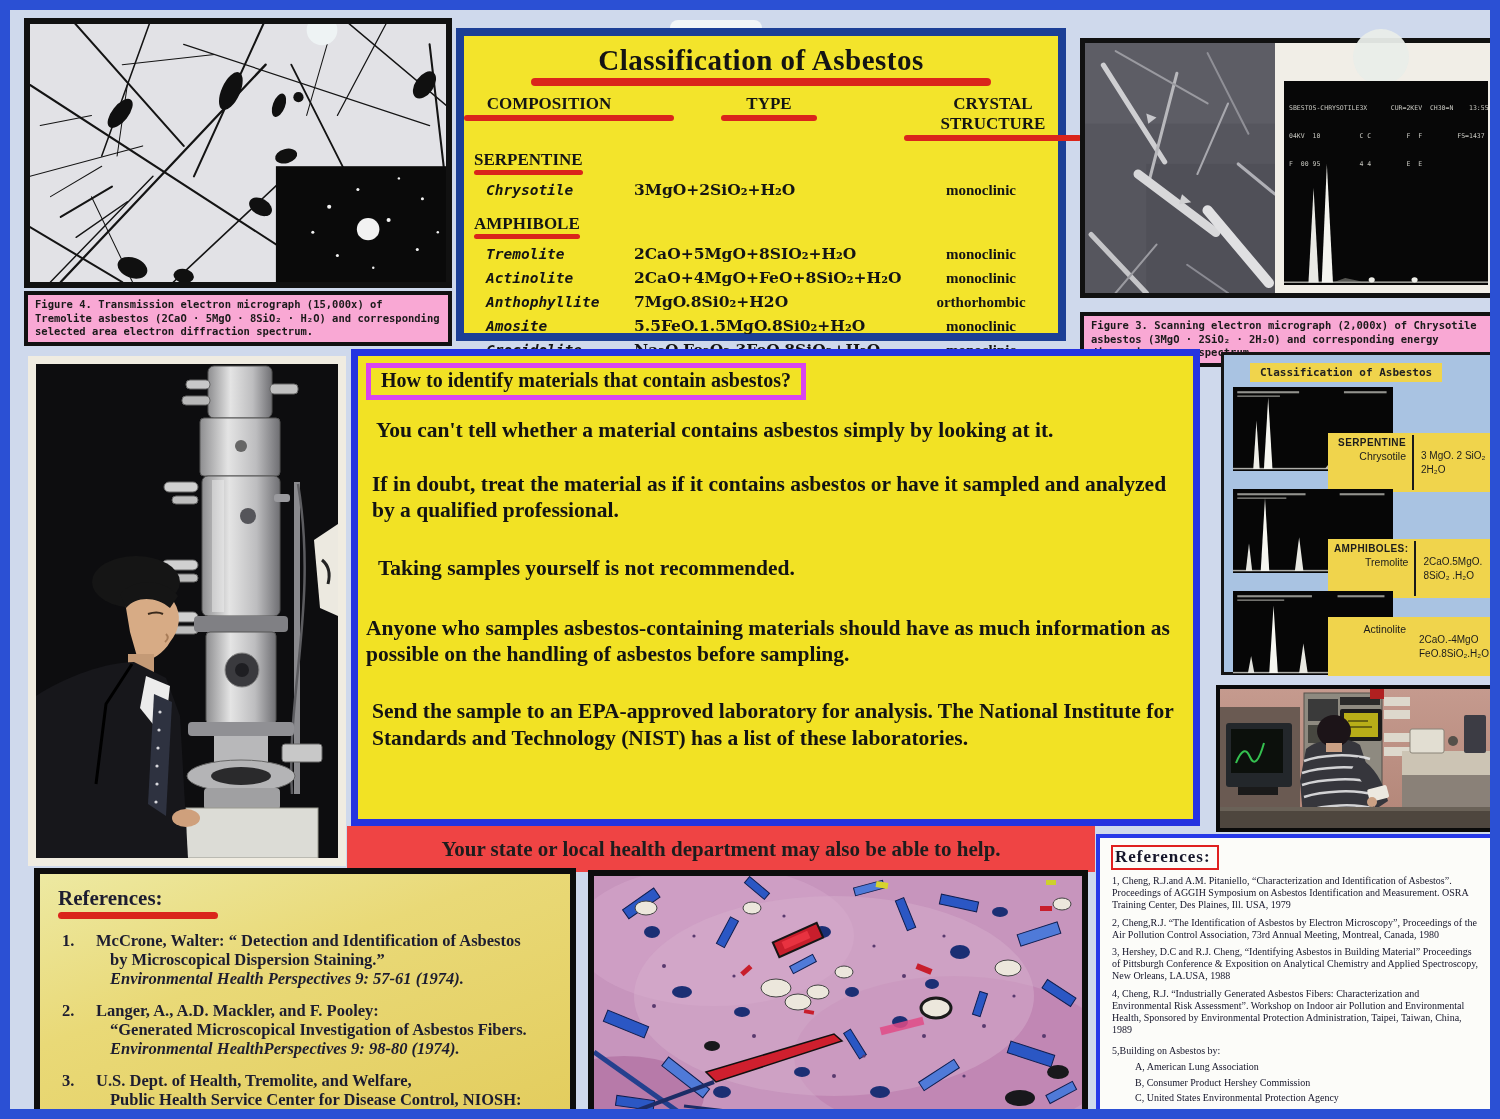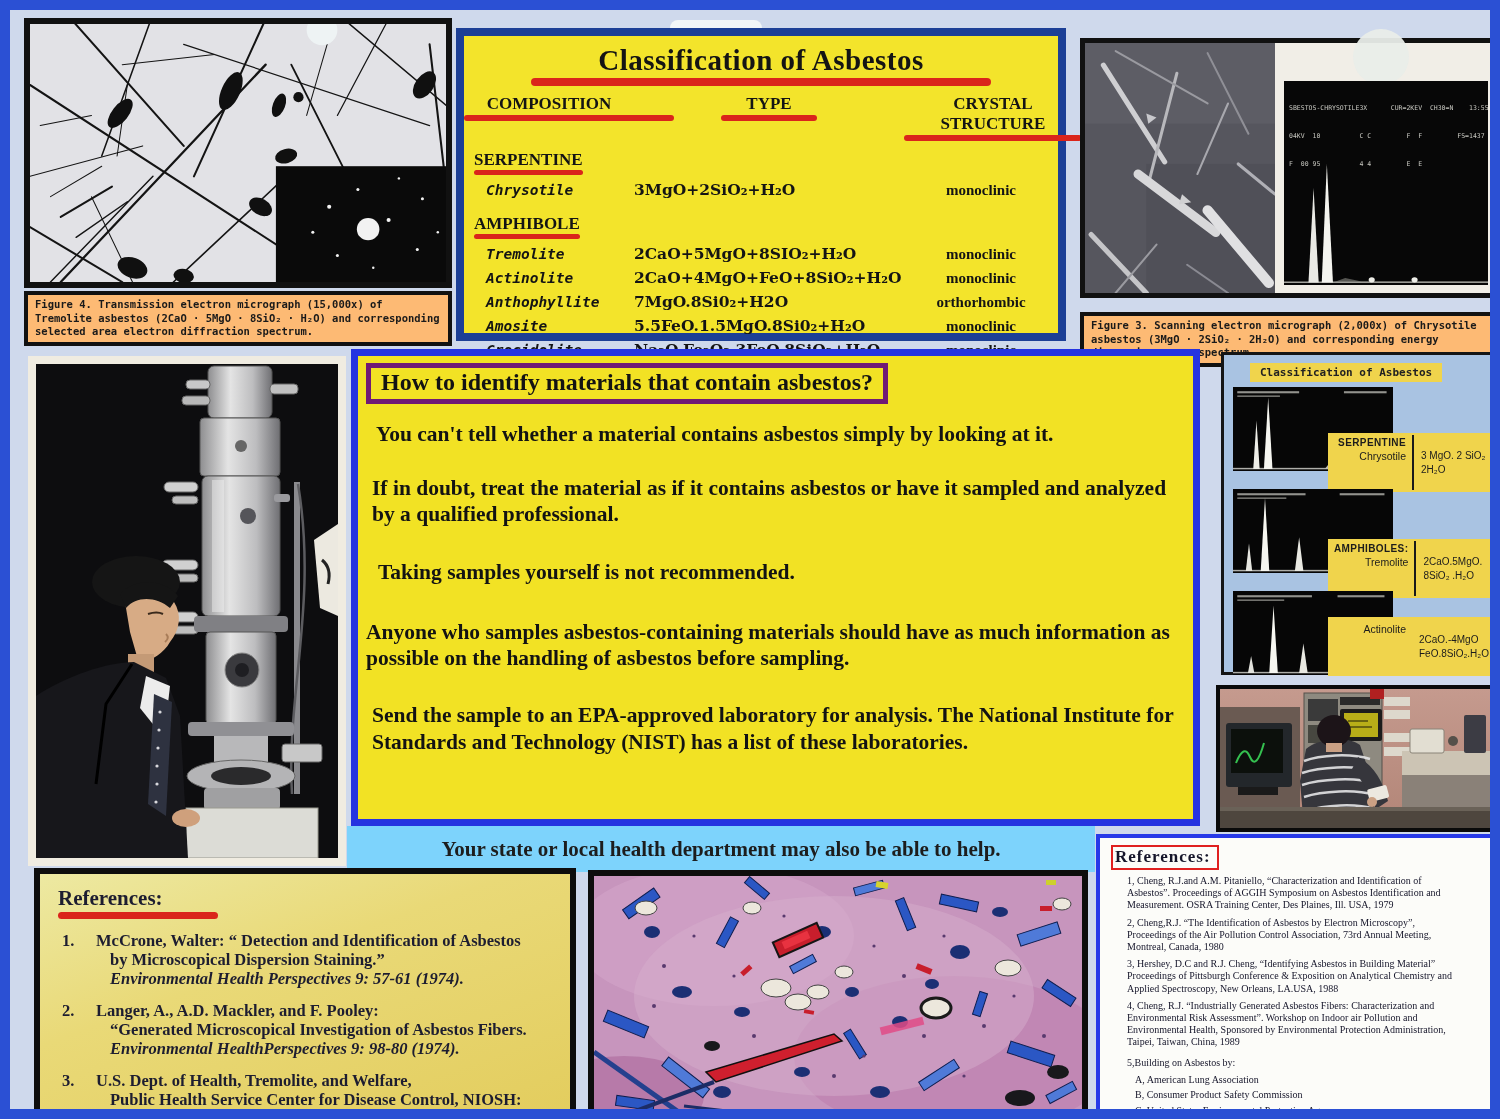--- a/index.html
+++ b/index.html
@@ -1,19 +1,19 @@
 <!DOCTYPE html>
 <html><head>
 <meta charset="utf-8">
 <style>
   html,body{margin:0;padding:0;background:#9fb4d8;}
   .poster{position:relative;width:1500px;height:1119px;background:#cfd9ec;border:10px solid #2b50d4;box-sizing:border-box;overflow:hidden;font-family:"Liberation Serif",serif;}
   .abs{position:absolute;}
   
-  .caption-box{background:#fdba74;border:4px solid #111;padding:3px 7px;font-family:"DejaVu Sans Mono",monospace;font-size:10.5px;line-height:1.3;color:#1a1a1a;font-weight:bold;}
+  .caption-box{background:#f9a8d4;border:4px solid #111;padding:3px 7px;font-family:"DejaVu Sans Mono",monospace;font-size:10.5px;line-height:1.3;color:#1a1a1a;font-weight:bold;}
   
   .fig4{left:14px;top:8px;width:428px;}
   .fig4-img{border:6px solid #111;background:#e2e2e6;height:258px;box-sizing:content-box;}
   .fig4-img svg{display:block;width:100%;height:100%;}
   .fig4 .caption-box{margin-top:3px;}
   
   .classif{left:446px;top:18px;width:610px;height:313px;background:#f3e42b;border:8px solid #1c3f96;box-sizing:border-box;color:#141414;}
   .classif h1{margin:8px 0 0;text-align:center;font-size:29px;font-weight:bold;letter-spacing:.5px;}
   .redbar{height:8px;background:#da251b;border-radius:4px;}
   .classif .title-bar{width:460px;margin:1px auto 8px;}
@@ -35,29 +35,29 @@
   .edx-black{position:absolute;left:9px;top:38px;right:7px;bottom:8px;background:#070707;overflow:hidden;}
   .edx-lines{position:absolute;left:5px;top:4px;right:3px;color:#dcdcd4;font-family:"DejaVu Sans Mono",monospace;font-size:6.5px;line-height:1.45;white-space:pre;opacity:.9;}
   .edx-black svg{position:absolute;left:0;bottom:0;width:100%;height:130px;}
   .tape-circle{position:absolute;border-radius:50%;background:#e9ede9;opacity:.95;}
   .fig3 .caption-box{margin-top:14px;}
   
   .scope{left:18px;top:346px;width:318px;height:510px;background:#f0ece1;padding:8px;box-sizing:border-box;}
   .scope svg{display:block;width:100%;height:100%;background:#0d0d0f;}
   
   .howto{left:341px;top:339px;width:849px;height:477px;background:#f2e224;border:7px solid #2533e0;box-sizing:border-box;color:#131313;}
-  .howto-title{margin:7px 24px 0 8px;border:5px solid #701a75;padding:1px 10px 3px;font-size:24px;font-weight:bold;width:fit-content;}
+  .howto-title{margin:7px 24px 0 8px;border:5px solid #d946ef;padding:1px 10px 3px;font-size:20px;font-weight:bold;width:fit-content;}
   .howto p{font-size:21.5px;font-weight:bold;line-height:1.24;margin:0;padding:0 14px;}
   .p1{margin-top:17px !important;padding-left:18px !important;}
   .p2{margin-top:27px !important;}
   .p3{margin-top:31px !important;padding-left:20px !important;}
   .p4{margin-top:33px !important;padding-left:8px !important;}
   .p5{margin-top:30px !important;}
   
-  .orange-strip{left:337px;top:816px;width:748px;height:46px;background:#7dd3fc;display:flex;align-items:center;justify-content:center;font-size:21px;font-weight:bold;color:#1d1d1d;}
+  .orange-strip{left:337px;top:816px;width:748px;height:46px;background:#ef4444;display:flex;align-items:center;justify-content:center;font-size:21px;font-weight:bold;color:#1d1d1d;}
   
   .specpanel{left:1211px;top:342px;width:281px;height:323px;background:#a9c3e2;border:3px solid #151515;box-sizing:border-box;}
   .specpanel-title{position:absolute;left:26px;top:8px;background:#f0d44c;color:#222;padding:3px 10px;font-family:"DejaVu Sans Mono",monospace;font-size:11px;font-weight:bold;}
   .specblock{position:absolute;left:9px;width:160px;height:84px;background:#060606;}
   .specblock svg{display:block;width:100%;height:100%;}
   .speclabel{position:absolute;display:flex;background:#f0d44c;color:#1c1c1c;align-items:stretch;}
   .speclabel .names{padding:4px 6px;text-align:right;min-width:72px;}
   .speclabel .grp{font-family:"Liberation Sans",sans-serif;font-size:10px;font-weight:bold;letter-spacing:.4px;}
   .speclabel .nm{font-family:"Liberation Sans",sans-serif;font-size:10.5px;margin-top:2px;}
   .speclabel .div{width:2px;background:#1a1a1a;margin:2px 0;}
@@ -72,21 +72,21 @@
   .refL-item{display:flex;margin-top:13px;font-size:16.5px;font-weight:bold;line-height:1.15;}
   .refL-num{width:34px;flex:none;padding-left:4px;}
   .refL-body .ind{padding-left:14px;}
   .refL-body .ital{font-style:italic;}
   
   .crystals{left:578px;top:860px;width:500px;height:249px;border:6px solid #0d0d0d;box-sizing:border-box;background:#c795bd;}
   .crystals svg{display:block;width:100%;height:100%;}
   
   .refsR{left:1086px;top:824px;width:400px;height:285px;border:4px solid #2739e8;box-sizing:border-box;background:#fcfcf9;color:#15152a;padding:7px 11px;}
   .refsR h2{margin:0;display:inline-block;border:2px solid #e02020;padding:0 6px 1px 2px;font-size:17px;font-weight:bold;letter-spacing:1px;}
-  .refsR p{font-size:10px;line-height:1.22;margin:5px 16px 0;}
+  .refsR p{font-size:10px;line-height:1.22;margin:5px 1px 0;}
   .refsR .subs{margin:2px 0 0 24px;font-size:10px;line-height:1.55;}
   
   .tape-tab{position:absolute;background:#f2f6f8;border-radius:0 0 22px 22px;}
 </style>
 </head>
 <body>
 
 <div class="poster">
 
   <div class="tape-tab abs" style="left:660px;top:10px;width:92px;height:16px;border-radius:9px;"></div>
@@ -569,18 +569,18 @@
 
   <section class="abs refsR">
     <h2>References:</h2>
     <p>1, Cheng, R.J.and A.M. Pitaniello,  “Characterization and Identification of Asbestos”. Proceedings of AGGIH Symposium on Asbestos Identification and Measurement. OSRA Training Center, Des Plaines, Ill. USA, 1979</p>
     <p>2, Cheng,R.J. “The Identification of Asbestos by Electron Microscopy”, Proceedings of the Air Pollution Control Association, 73rd Annual Meeting, Montreal, Canada, 1980</p>
     <p>3, Hershey, D.C and R.J. Cheng,  “Identifying Asbestos in Building Material” Proceedings of Pittsburgh Conference &amp; Exposition on Analytical Chemistry and Applied Spectroscopy, New Orleans, LA.USA, 1988</p>
     <p>4, Cheng, R.J. “Industrially Generated Asbestos Fibers: Characterization and Environmental Risk Assessment”. Workshop on Indoor air Pollution and Environmental Health, Sponsored by Environmental Protection Administration, Taipei, Taiwan, China, 1989</p>
     <p style="margin-top:9px;">5,Building on Asbestos by:</p>
     <div class="subs">
       <div>A,  American Lung Association</div>
-      <div>B,  Consumer Product Safety Commission</div>
+      <div>B,  Consumer Product Hershey Commission</div>
       <div>C,  United States Environmental Protection Agency</div>
     </div>
   </section>
 
 </div>
 
 </body></html>

